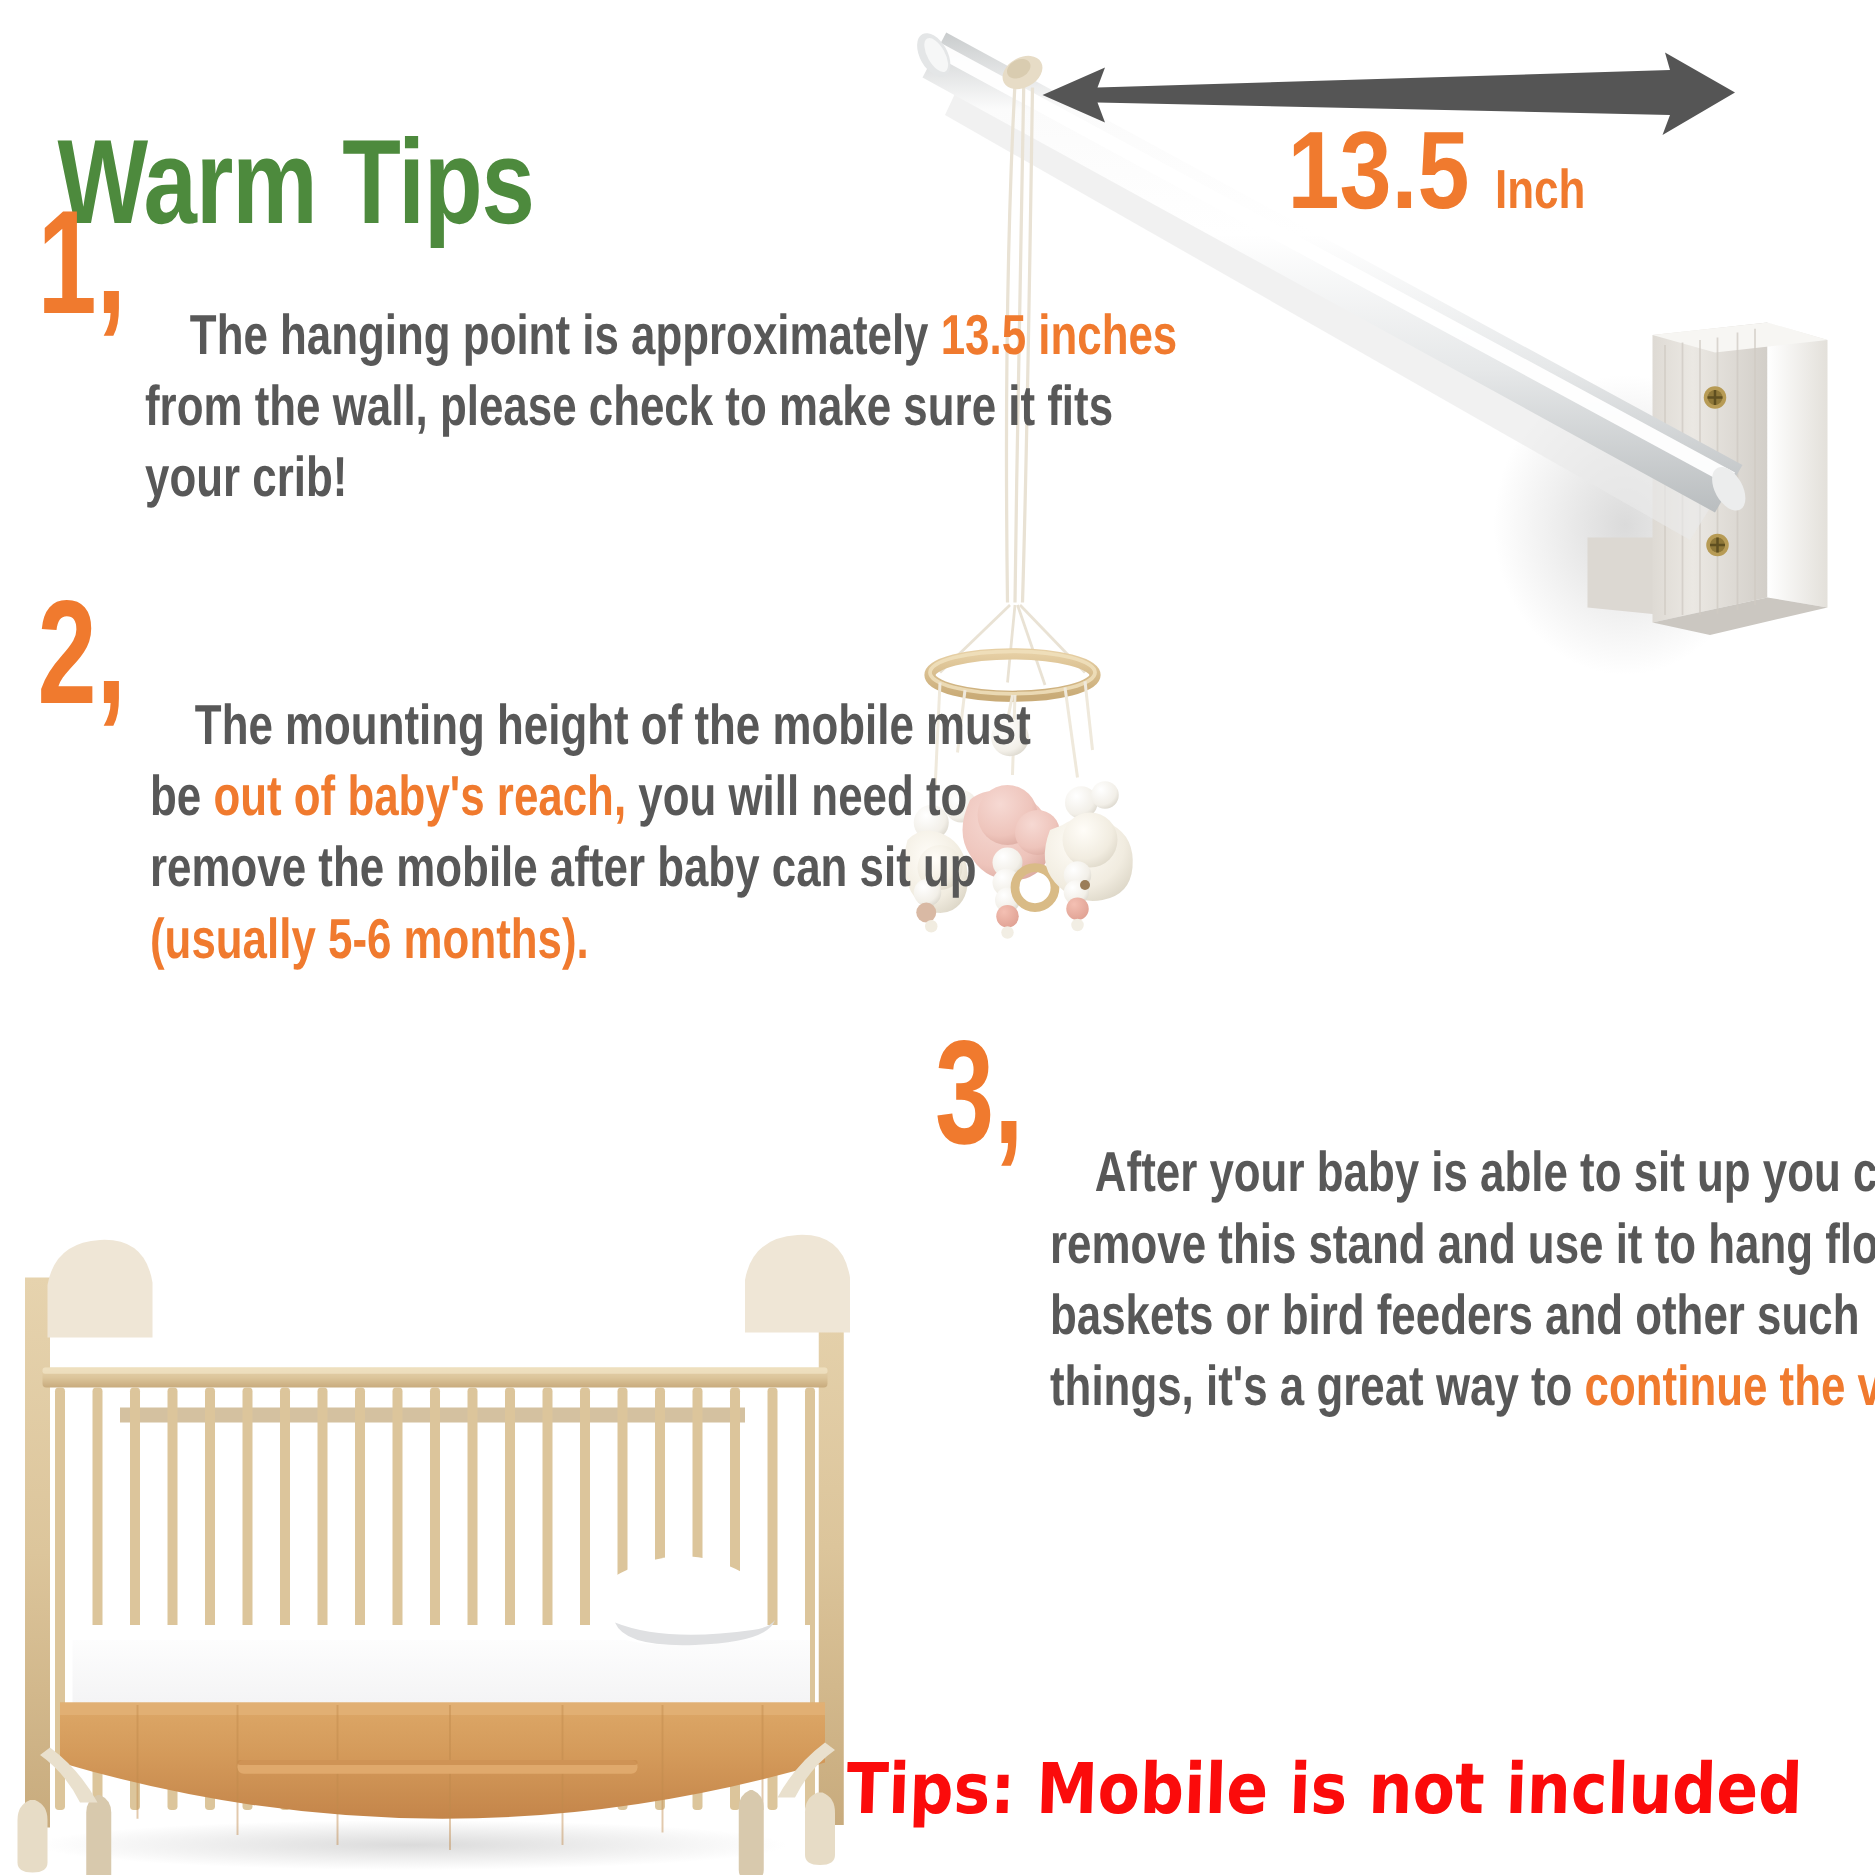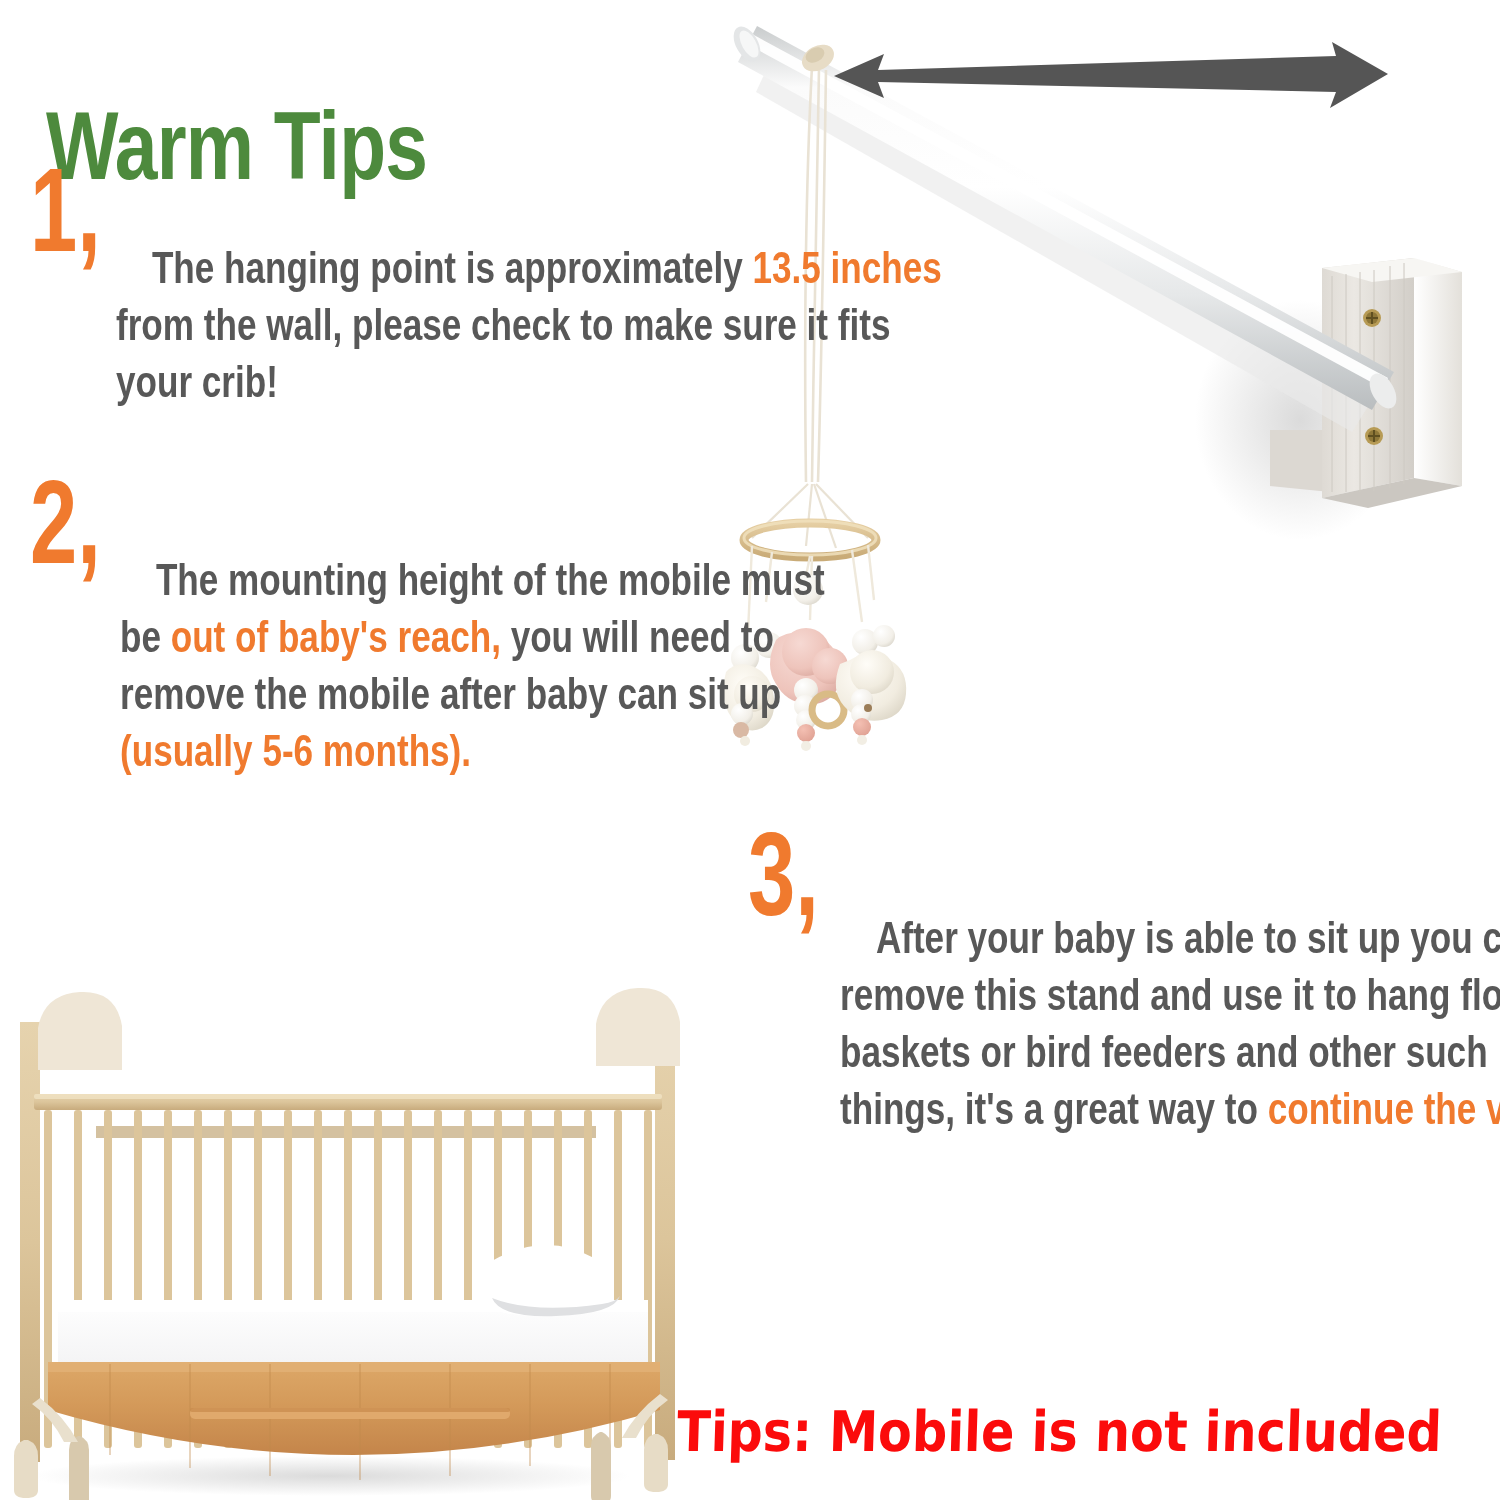--- a/index.html
+++ b/index.html
@@ -363,20 +363,24 @@
 
       <g fill="#e9e0cd">
         <path d="M40 1398 q24 18 38 44 l-14 0 q-12 -24 -32 -38 Z"></path>
         <path d="M660 1394 q-24 18 -38 44 l14 0 q12 -24 32 -38 Z"></path>
       </g>
     </g>
   </svg>
 
   <h1 class="title">Warm Tips</h1>
 
+  <div class="dimwrap">
+    <span class="dimnum">13.5</span>
+    <span class="dimunit">Inch</span>
+  </div>
 
   <div class="tip" id="tip1">
     <span class="tipnum">1,</span>
     <p class="tipbody">
       <span class="indent"></span><span>The hanging point is approximately </span><span class="hl">13.5 inches</span><span> from the wall, please check to make sure it fits your crib!</span>
     </p>
   </div>
 
   <div class="tip" id="tip2">
     <span class="tipnum">2,</span>

